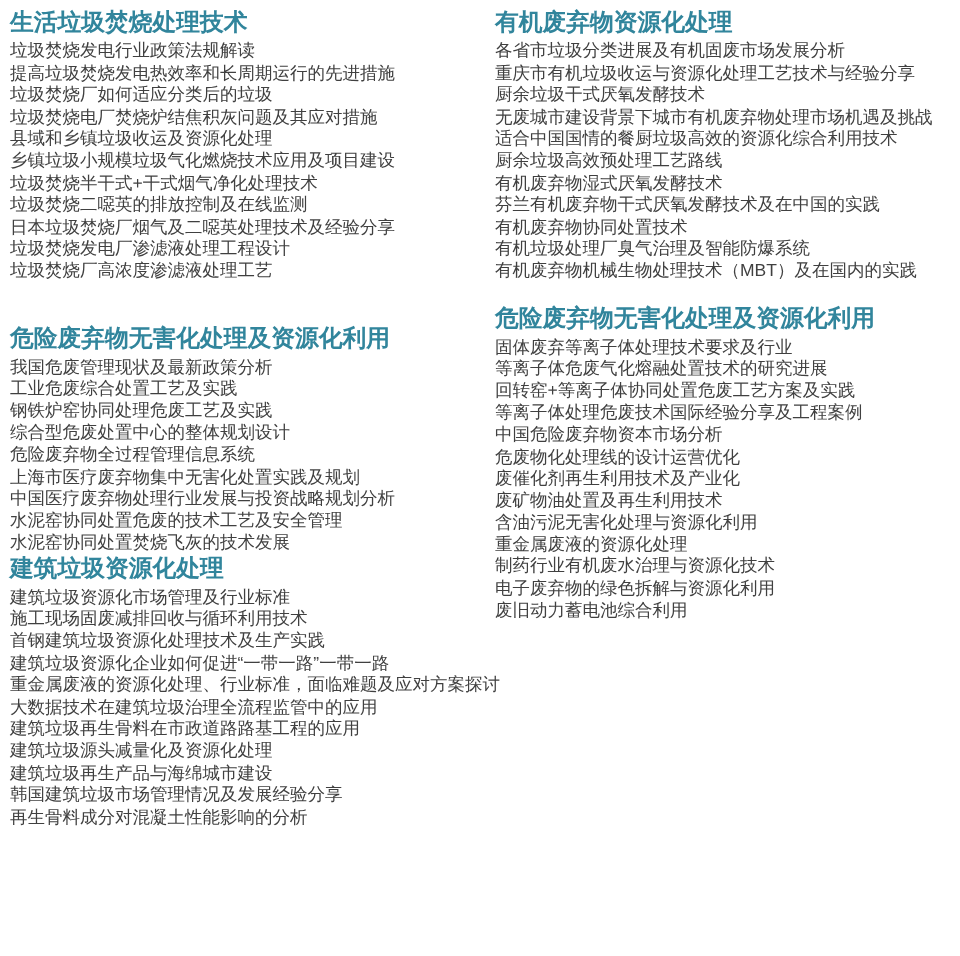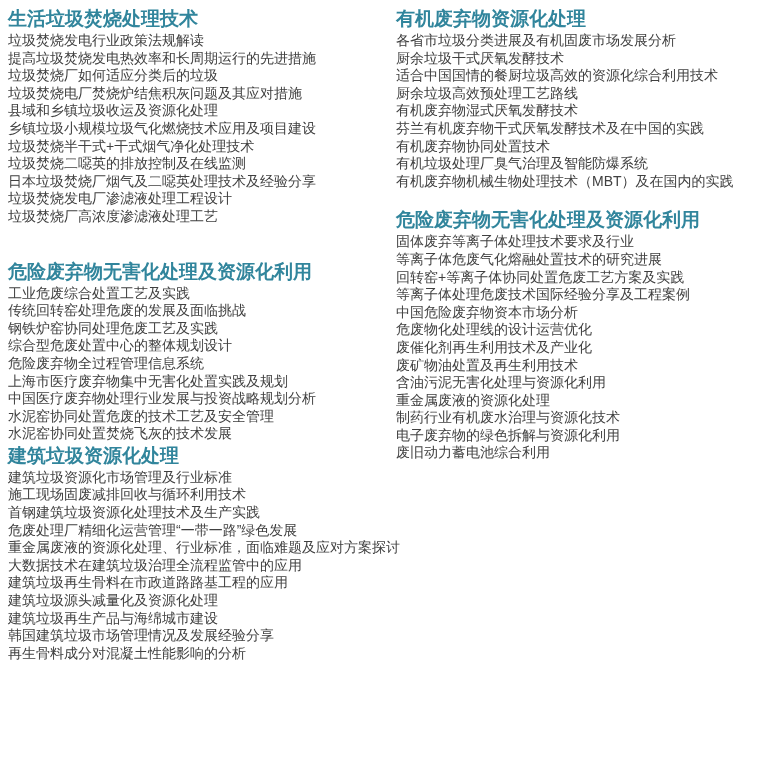--- a/index.html
+++ b/index.html
@@ -69,55 +69,57 @@
           <li class="topic-item">垃圾焚烧二噁英的排放控制及在线监测</li>
           <li class="topic-item">日本垃圾焚烧厂烟气及二噁英处理技术及经验分享</li>
           <li class="topic-item">垃圾焚烧发电厂渗滤液处理工程设计</li>
           <li class="topic-item">垃圾焚烧厂高浓度渗滤液处理工艺</li>
         </ul>
   </section>
 
   <section class="section">
     <h2 class="section-title">危险废弃物无害化处理及资源化利用</h2>
     <ul class="topic-list">
+          <li class="topic-item">我国危废管理现状及最新政策分析</li>
           <li class="topic-item">工业危废综合处置工艺及实践</li>
-          <li class="topic-item">传统回转窑处理危废的发展及面临挑战</li>
           <li class="topic-item">钢铁炉窑协同处理危废工艺及实践</li>
           <li class="topic-item">综合型危废处置中心的整体规划设计</li>
           <li class="topic-item">危险废弃物全过程管理信息系统</li>
           <li class="topic-item">上海市医疗废弃物集中无害化处置实践及规划</li>
           <li class="topic-item">中国医疗废弃物处理行业发展与投资战略规划分析</li>
           <li class="topic-item">水泥窑协同处置危废的技术工艺及安全管理</li>
           <li class="topic-item">水泥窑协同处置焚烧飞灰的技术发展</li>
         </ul>
   </section>
 
   <section class="section">
     <h2 class="section-title">建筑垃圾资源化处理</h2>
     <ul class="topic-list">
           <li class="topic-item">建筑垃圾资源化市场管理及行业标准</li>
           <li class="topic-item">施工现场固废减排回收与循环利用技术</li>
           <li class="topic-item">首钢建筑垃圾资源化处理技术及生产实践</li>
-          <li class="topic-item">危废处理厂精细化运营管理“一带一路”绿色发展</li>
+          <li class="topic-item">建筑垃圾资源化企业如何促进“一带一路”一带一路</li>
           <li class="topic-item">重金属废液的资源化处理、行业标准，面临难题及应对方案探讨</li>
           <li class="topic-item">大数据技术在建筑垃圾治理全流程监管中的应用</li>
           <li class="topic-item">建筑垃圾再生骨料在市政道路路基工程的应用</li>
           <li class="topic-item">建筑垃圾源头减量化及资源化处理</li>
           <li class="topic-item">建筑垃圾再生产品与海绵城市建设</li>
           <li class="topic-item">韩国建筑垃圾市场管理情况及发展经验分享</li>
           <li class="topic-item">再生骨料成分对混凝土性能影响的分析</li>
         </ul>
   </section>
 </div>
   <div class="col col-right">
   <section class="section">
     <h2 class="section-title">有机废弃物资源化处理</h2>
     <ul class="topic-list">
           <li class="topic-item">各省市垃圾分类进展及有机固废市场发展分析</li>
+          <li class="topic-item">重庆市有机垃圾收运与资源化处理工艺技术与经验分享</li>
           <li class="topic-item">厨余垃圾干式厌氧发酵技术</li>
+          <li class="topic-item">无废城市建设背景下城市有机废弃物处理市场机遇及挑战</li>
           <li class="topic-item">适合中国国情的餐厨垃圾高效的资源化综合利用技术</li>
           <li class="topic-item">厨余垃圾高效预处理工艺路线</li>
           <li class="topic-item">有机废弃物湿式厌氧发酵技术</li>
           <li class="topic-item">芬兰有机废弃物干式厌氧发酵技术及在中国的实践</li>
           <li class="topic-item">有机废弃物协同处置技术</li>
           <li class="topic-item">有机垃圾处理厂臭气治理及智能防爆系统</li>
           <li class="topic-item">有机废弃物机械生物处理技术（MBT）及在国内的实践</li>
         </ul>
   </section>
 

